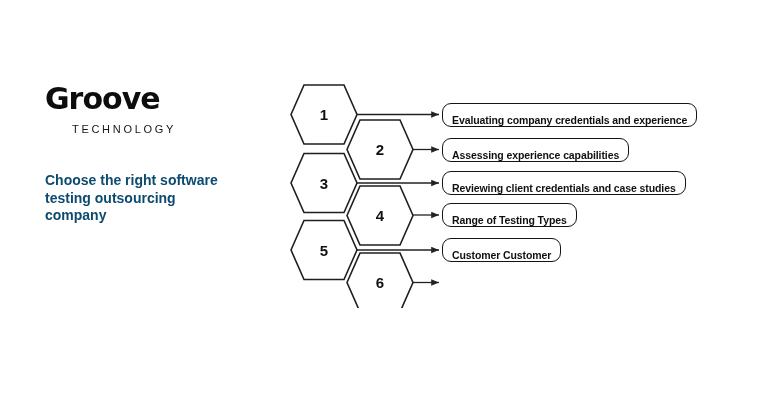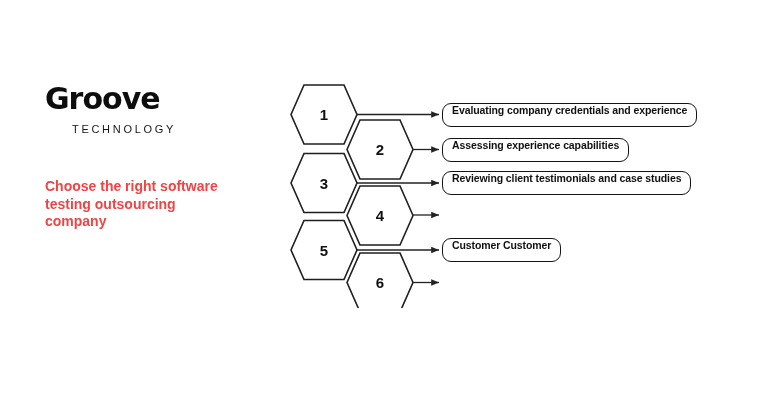--- a/index.html
+++ b/index.html
@@ -16,34 +16,34 @@
   }
   .logo-tagline {
     margin-left:27px; margin-top:9px; font-size:11px; letter-spacing:2.7px;
     font-weight:500; color:#161616;
   }
   .eyebrow {
     position:absolute; left:45px; top:153px; font-size:24px; font-weight:800;
     color:#DB1377; letter-spacing:0.3px;
   }
   .title {
-    position:absolute; left:45px; top:178px; width:180px; font-size:14px;
-    font-weight:700; color:#ef4444; line-height:17.5px;
+    position:absolute; left:45px; top:172px; width:180px; font-size:14px;
+    font-weight:700; color:#0c4a6e; line-height:17.5px;
   }
   
   .flow-svg { position:absolute; left:0; top:0; }
   .hex { fill:#ffffff; stroke:#1f1f1f; stroke-width:1.6; }
   .hex-num {
     font-family:"Liberation Sans", sans-serif; font-size:15px; font-weight:700;
     fill:#111111; text-anchor:middle;
   }
   .arrow { stroke:#222222; stroke-width:1.3; fill:none; }
   
   .step-box {
-    position:absolute; left:442px; height:24px; display:flex; align-items:flex-start;
+    position:absolute; left:442px; height:24px; display:flex; align-items:flex-end;
     background:#ffffff; border:1.7px solid #141414; border-radius:9px;
     padding:0 9px; white-space:nowrap;
   }
   .step-box span {
     font-size:10.5px; font-weight:700; color:#101010; letter-spacing:-0.1px;
   }
 </style>
 </head>
 <body>
 
@@ -85,19 +85,22 @@
     <line class="arrow" marker-end="url(#ah)" x1="413" y1="282.5" x2="439" y2="282.5"></line>
   </svg>
 
   <div class="step-box" style="top:102.5px">
     <span>Evaluating company credentials and experience</span>
   </div>
   <div class="step-box" style="top:137.5px">
     <span>Assessing experience capabilities</span>
   </div>
   <div class="step-box" style="top:171px">
-    <span>Reviewing client testimonials and case studies</span>
+    <span>Reviewing client credentials and case studies</span>
+  </div>
+  <div class="step-box" style="top:203px">
+    <span>Range of Testing Types</span>
   </div>
   <div class="step-box" style="top:238px">
     <span>Customer Customer</span>
   </div>
 
 </div>
 
 </body></html>

